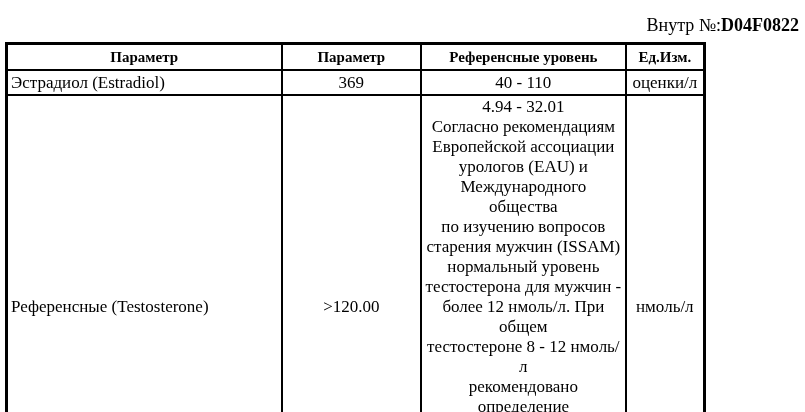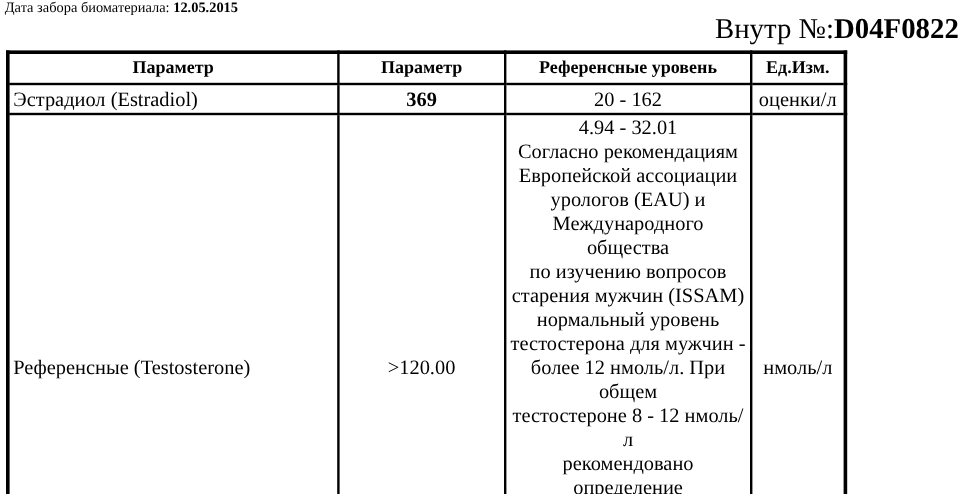--- a/index.html
+++ b/index.html
@@ -22,21 +22,21 @@
     left: 4px;
     font-size: 12px;
     line-height: 13px;
     white-space: nowrap;
   }
   .date-line .bold { font-weight: bold; }
   .internal-no {
     position: absolute;
     top: 15px;
     right: 6px;
-    font-size: 24px;
+    font-size: 18px;
     line-height: 20px;
     white-space: nowrap;
   }
   .internal-no .bold { font-weight: bold; }
   table.results {
     position: absolute;
     top: 42px;
     left: 5px;
     width: 701px;
     border-collapse: collapse;
@@ -61,36 +61,35 @@
     padding: 1px 3px;
     vertical-align: middle;
   }
   td.param {
     text-align: left;
     padding-left: 6px;
   }
   td.result, td.ref, td.units {
     text-align: center;
   }
-  .bold-result { font-weight: bold; border-radius: 11px; }
+  .bold-result { font-weight: normal; border-radius: 11px; }
   tr.row-estradiol td { height: 21px; }
   tr.row-testosterone td { height: 301px; }
   td.ref-multiline {
     white-space: pre-line;
     line-height: 20px;
     padding-top: 2px;
     padding-bottom: 2px;
   }
 </style>
 </head>
 <body>
 
 <div class="page">
 
-  <div class="date-line"><span>Дата забора биоматериала:</span> <span class="bold">12.05.2015</span></div>
 
   <div class="internal-no"><span>Внутр №:</span><span class="bold">D04F0822</span></div>
 
   <table class="results">
     <colgroup>
       <col style="width: 39.4%">
       <col style="width: 20.0%">
       <col style="width: 29.3%">
       <col style="width: 11.3%">
     </colgroup>
@@ -99,21 +98,21 @@
         <th>Параметр</th>
         <th>Параметр</th>
         <th>Референсные уровень</th>
         <th>Ед.Изм.</th>
       </tr>
     </thead>
     <tbody>
       <tr class="row-estradiol">
         <td class="param">Эстрадиол (Estradiol)</td>
         <td class="result bold-result">369</td>
-        <td class="ref">20 - 162</td>
+        <td class="ref">40 - 110</td>
         <td class="units">оценки/л</td>
       </tr>
       <tr class="row-testosterone">
         <td class="param">Референсные (Testosterone)</td>
         <td class="result">&gt;120.00</td>
         <td class="ref ref-multiline">4.94 - 32.01
 Согласно рекомендациям
 Европейской ассоциации
 урологов (EAU) и
 Международного общества

